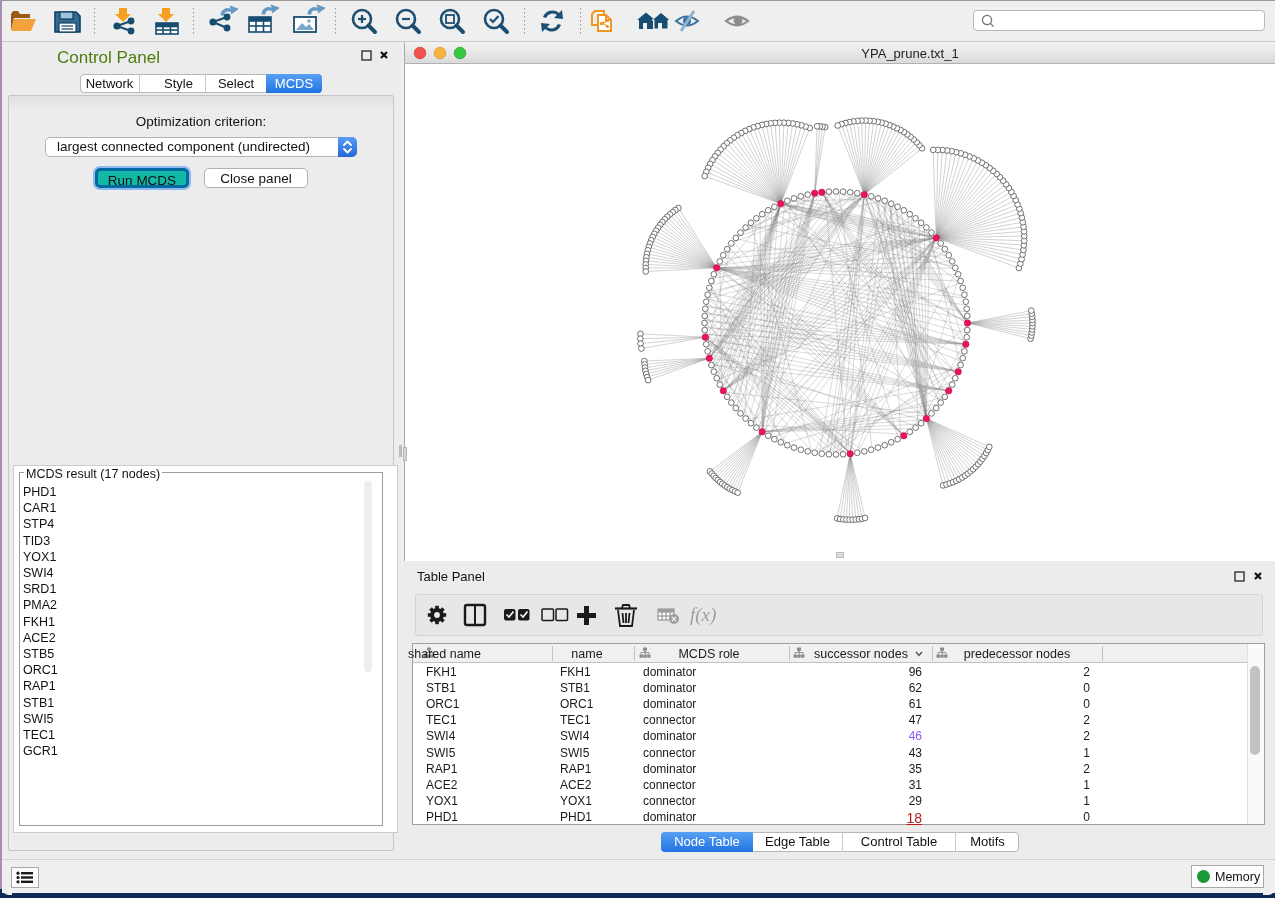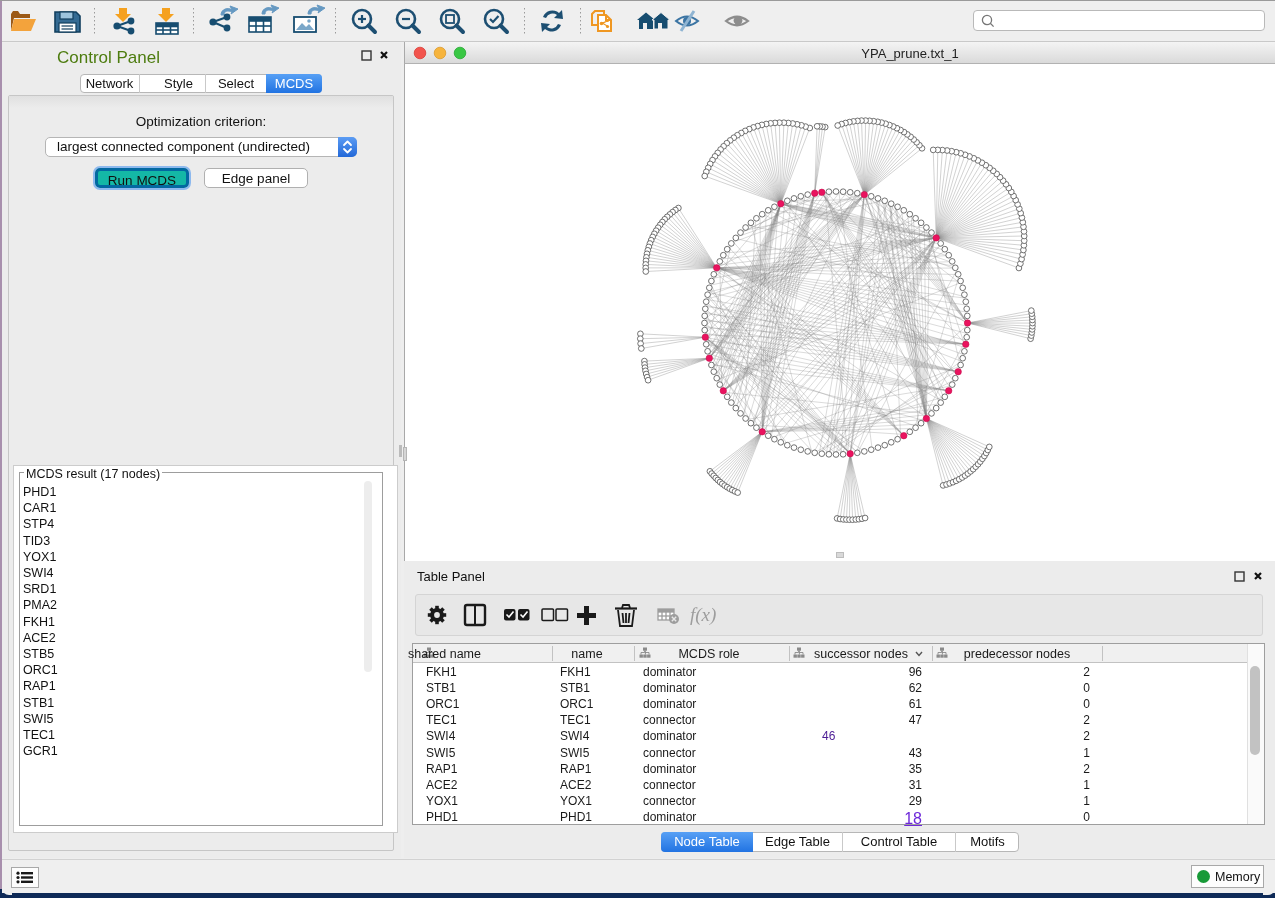--- a/index.html
+++ b/index.html
@@ -173,21 +173,21 @@
 <div class="abs" style="left:45px;top:137px;width:312px;height:20px;background:#ffffff;border:1px solid #b5b5b5;border-radius:5px;"></div>
 <div class="abs" style="left:57px;top:139px;font-size:13.5px;color:#111;">largest connected component (undirected)</div>
 <div class="abs" style="left:338px;top:137px;width:19px;height:20px;background:linear-gradient(#5b9cf4,#2268d8);border-radius:0 5px 5px 0;"></div>
 <svg class="abs" style="left:338px;top:137px;" width="19" height="20" viewBox="0 0 19 20" fill="none" stroke="#ffffff" stroke-width="1.8" stroke-linecap="round" stroke-linejoin="round">
   <path d="M6 8 L9.5 4.5 L13 8"></path>
     <path d="M6 12 L9.5 15.5 L13 12"></path>
 </svg>
 
 <div class="abs" style="left:93px;top:166px;width:98px;height:24px;border:2px solid #8db9ee;border-radius:7px;"></div>
 <div class="abs" style="left:95px;top:168px;width:94px;height:20px;background:#14b8a6;border:3px solid #0369a1;border-radius:5px;font-size:13.5px;color:#111;text-align:center;line-height:19px;">Run MCDS</div>
-<div class="abs" style="left:204px;top:168px;width:104px;height:20px;background:#ffffff;border:1px solid #b0b0b0;border-radius:5px;font-size:13.5px;color:#111;text-align:center;line-height:19px;">Edge panel</div>
+<div class="abs" style="left:204px;top:168px;width:104px;height:20px;background:#ffffff;border:1px solid #b0b0b0;border-radius:5px;font-size:13.5px;color:#111;text-align:center;line-height:19px;">Close panel</div>
 
 <div class="abs" style="left:399px;top:445px;width:3px;height:12px;background:#bbb;"></div>
 
 <div class="abs" style="left:13px;top:465px;width:385px;height:368px;background:#ffffff;border:1px solid #cccccc;"></div>
 <div class="abs" style="left:19px;top:472px;width:364px;height:354px;border:1px solid #9d9d9d;"></div>
 <div class="abs" style="left:20px;top:473px;width:362px;height:352px;background:#ffffff;"></div>
 <div class="abs" style="left:24px;top:467px;background:#ffffff;padding:0 2px;font-size:12.5px;color:#111;">MCDS result (17 nodes)</div>
 <div class="abs" style="left:23px;top:484px;font-size:12.5px;color:#111;line-height:16.2px;">PHD1<br>CAR1<br>STP4<br>TID3<br>YOX1<br>SWI4<br>SRD1<br>PMA2<br>FKH1<br>ACE2<br>STB5<br>ORC1<br>RAP1<br>STB1<br>SWI5<br>TEC1<br>GCR1</div>
 <div class="abs" style="left:364px;top:481px;width:8px;height:191px;background:#ededed;border-radius:4px;"></div>
 
@@ -1068,21 +1068,21 @@
 <div class="abs" style="left:822px;top:696.9px;width:100px;font-size:12px;color:#1a1a1a;text-align:right;">61</div>
 <div class="abs" style="left:990px;top:696.9px;width:100px;font-size:12px;color:#1a1a1a;text-align:right;">0</div>
 <div class="abs" style="left:426px;top:713.1px;font-size:12px;color:#1a1a1a;">TEC1</div>
 <div class="abs" style="left:560px;top:713.1px;font-size:12px;color:#1a1a1a;">TEC1</div>
 <div class="abs" style="left:643px;top:713.1px;font-size:12px;color:#1a1a1a;">connector</div>
 <div class="abs" style="left:822px;top:713.1px;width:100px;font-size:12px;color:#1a1a1a;text-align:right;">47</div>
 <div class="abs" style="left:990px;top:713.1px;width:100px;font-size:12px;color:#1a1a1a;text-align:right;">2</div>
 <div class="abs" style="left:426px;top:729.3px;font-size:12px;color:#1a1a1a;">SWI4</div>
 <div class="abs" style="left:560px;top:729.3px;font-size:12px;color:#1a1a1a;">SWI4</div>
 <div class="abs" style="left:643px;top:729.3px;font-size:12px;color:#1a1a1a;">dominator</div>
-<div class="abs" style="left:822px;top:729.3px;width:100px;font-size:12px;color:#4c1d95;text-align:left;">46</div>
+<div class="abs" style="left:822px;top:729.3px;width:100px;font-size:12px;color:#8b5cf6;text-align:right;">46</div>
 <div class="abs" style="left:990px;top:729.3px;width:100px;font-size:12px;color:#1a1a1a;text-align:right;">2</div>
 <div class="abs" style="left:426px;top:745.5px;font-size:12px;color:#1a1a1a;">SWI5</div>
 <div class="abs" style="left:560px;top:745.5px;font-size:12px;color:#1a1a1a;">SWI5</div>
 <div class="abs" style="left:643px;top:745.5px;font-size:12px;color:#1a1a1a;">connector</div>
 <div class="abs" style="left:822px;top:745.5px;width:100px;font-size:12px;color:#1a1a1a;text-align:right;">43</div>
 <div class="abs" style="left:990px;top:745.5px;width:100px;font-size:12px;color:#1a1a1a;text-align:right;">1</div>
 <div class="abs" style="left:426px;top:761.7px;font-size:12px;color:#1a1a1a;">RAP1</div>
 <div class="abs" style="left:560px;top:761.7px;font-size:12px;color:#1a1a1a;">RAP1</div>
 <div class="abs" style="left:643px;top:761.7px;font-size:12px;color:#1a1a1a;">dominator</div>
 <div class="abs" style="left:822px;top:761.7px;width:100px;font-size:12px;color:#1a1a1a;text-align:right;">35</div>
@@ -1093,21 +1093,21 @@
 <div class="abs" style="left:822px;top:777.9px;width:100px;font-size:12px;color:#1a1a1a;text-align:right;">31</div>
 <div class="abs" style="left:990px;top:777.9px;width:100px;font-size:12px;color:#1a1a1a;text-align:right;">1</div>
 <div class="abs" style="left:426px;top:794.1px;font-size:12px;color:#1a1a1a;">YOX1</div>
 <div class="abs" style="left:560px;top:794.1px;font-size:12px;color:#1a1a1a;">YOX1</div>
 <div class="abs" style="left:643px;top:794.1px;font-size:12px;color:#1a1a1a;">connector</div>
 <div class="abs" style="left:822px;top:794.1px;width:100px;font-size:12px;color:#1a1a1a;text-align:right;">29</div>
 <div class="abs" style="left:990px;top:794.1px;width:100px;font-size:12px;color:#1a1a1a;text-align:right;">1</div>
 <div class="abs" style="left:426px;top:810.3px;font-size:12px;color:#1a1a1a;">PHD1</div>
 <div class="abs" style="left:560px;top:810.3px;font-size:12px;color:#1a1a1a;">PHD1</div>
 <div class="abs" style="left:643px;top:810.3px;font-size:12px;color:#1a1a1a;">dominator</div>
-<div class="abs" style="left:822px;top:810.3px;width:100px;font-size:16px;color:#6d28d9;text-align:right;text-decoration:underline;">18</div>
+<div class="abs" style="left:822px;top:810.3px;width:100px;font-size:14px;color:#b91c1c;text-align:right;text-decoration:underline;">18</div>
 <div class="abs" style="left:990px;top:810.3px;width:100px;font-size:12px;color:#1a1a1a;text-align:right;">0</div>
 
 <div class="abs" style="left:1247px;top:644px;width:17px;height:180px;background:#fafafa;border-left:1px solid #e0e0e0;"></div>
 <div class="abs" style="left:1250px;top:666px;width:10px;height:89px;background:#c2c2c2;border-radius:5px;"></div>
 
 <div class="abs" style="left:661px;top:832px;width:358px;height:20px;background:#ffffff;border:1px solid #b7b7b7;border-radius:4px;"></div>
 <div class="abs" style="left:661px;top:832px;width:92px;height:20px;background:linear-gradient(#57a0f5,#2173e2);border-radius:4px 0 0 4px;font-size:13px;color:#fff;text-align:center;line-height:20px;">Node Table</div>
 <div class="abs" style="left:753px;top:832px;width:90px;height:20px;border-right:1px solid #c9c9c9;font-size:13px;color:#111;text-align:center;line-height:20px;">Edge Table</div>
 <div class="abs" style="left:843px;top:832px;width:113px;height:20px;border-right:1px solid #c9c9c9;font-size:13px;color:#111;text-align:center;line-height:20px;">Control Table</div>
 <div class="abs" style="left:956px;top:832px;width:63px;height:20px;font-size:13px;color:#111;text-align:center;line-height:20px;">Motifs</div>

